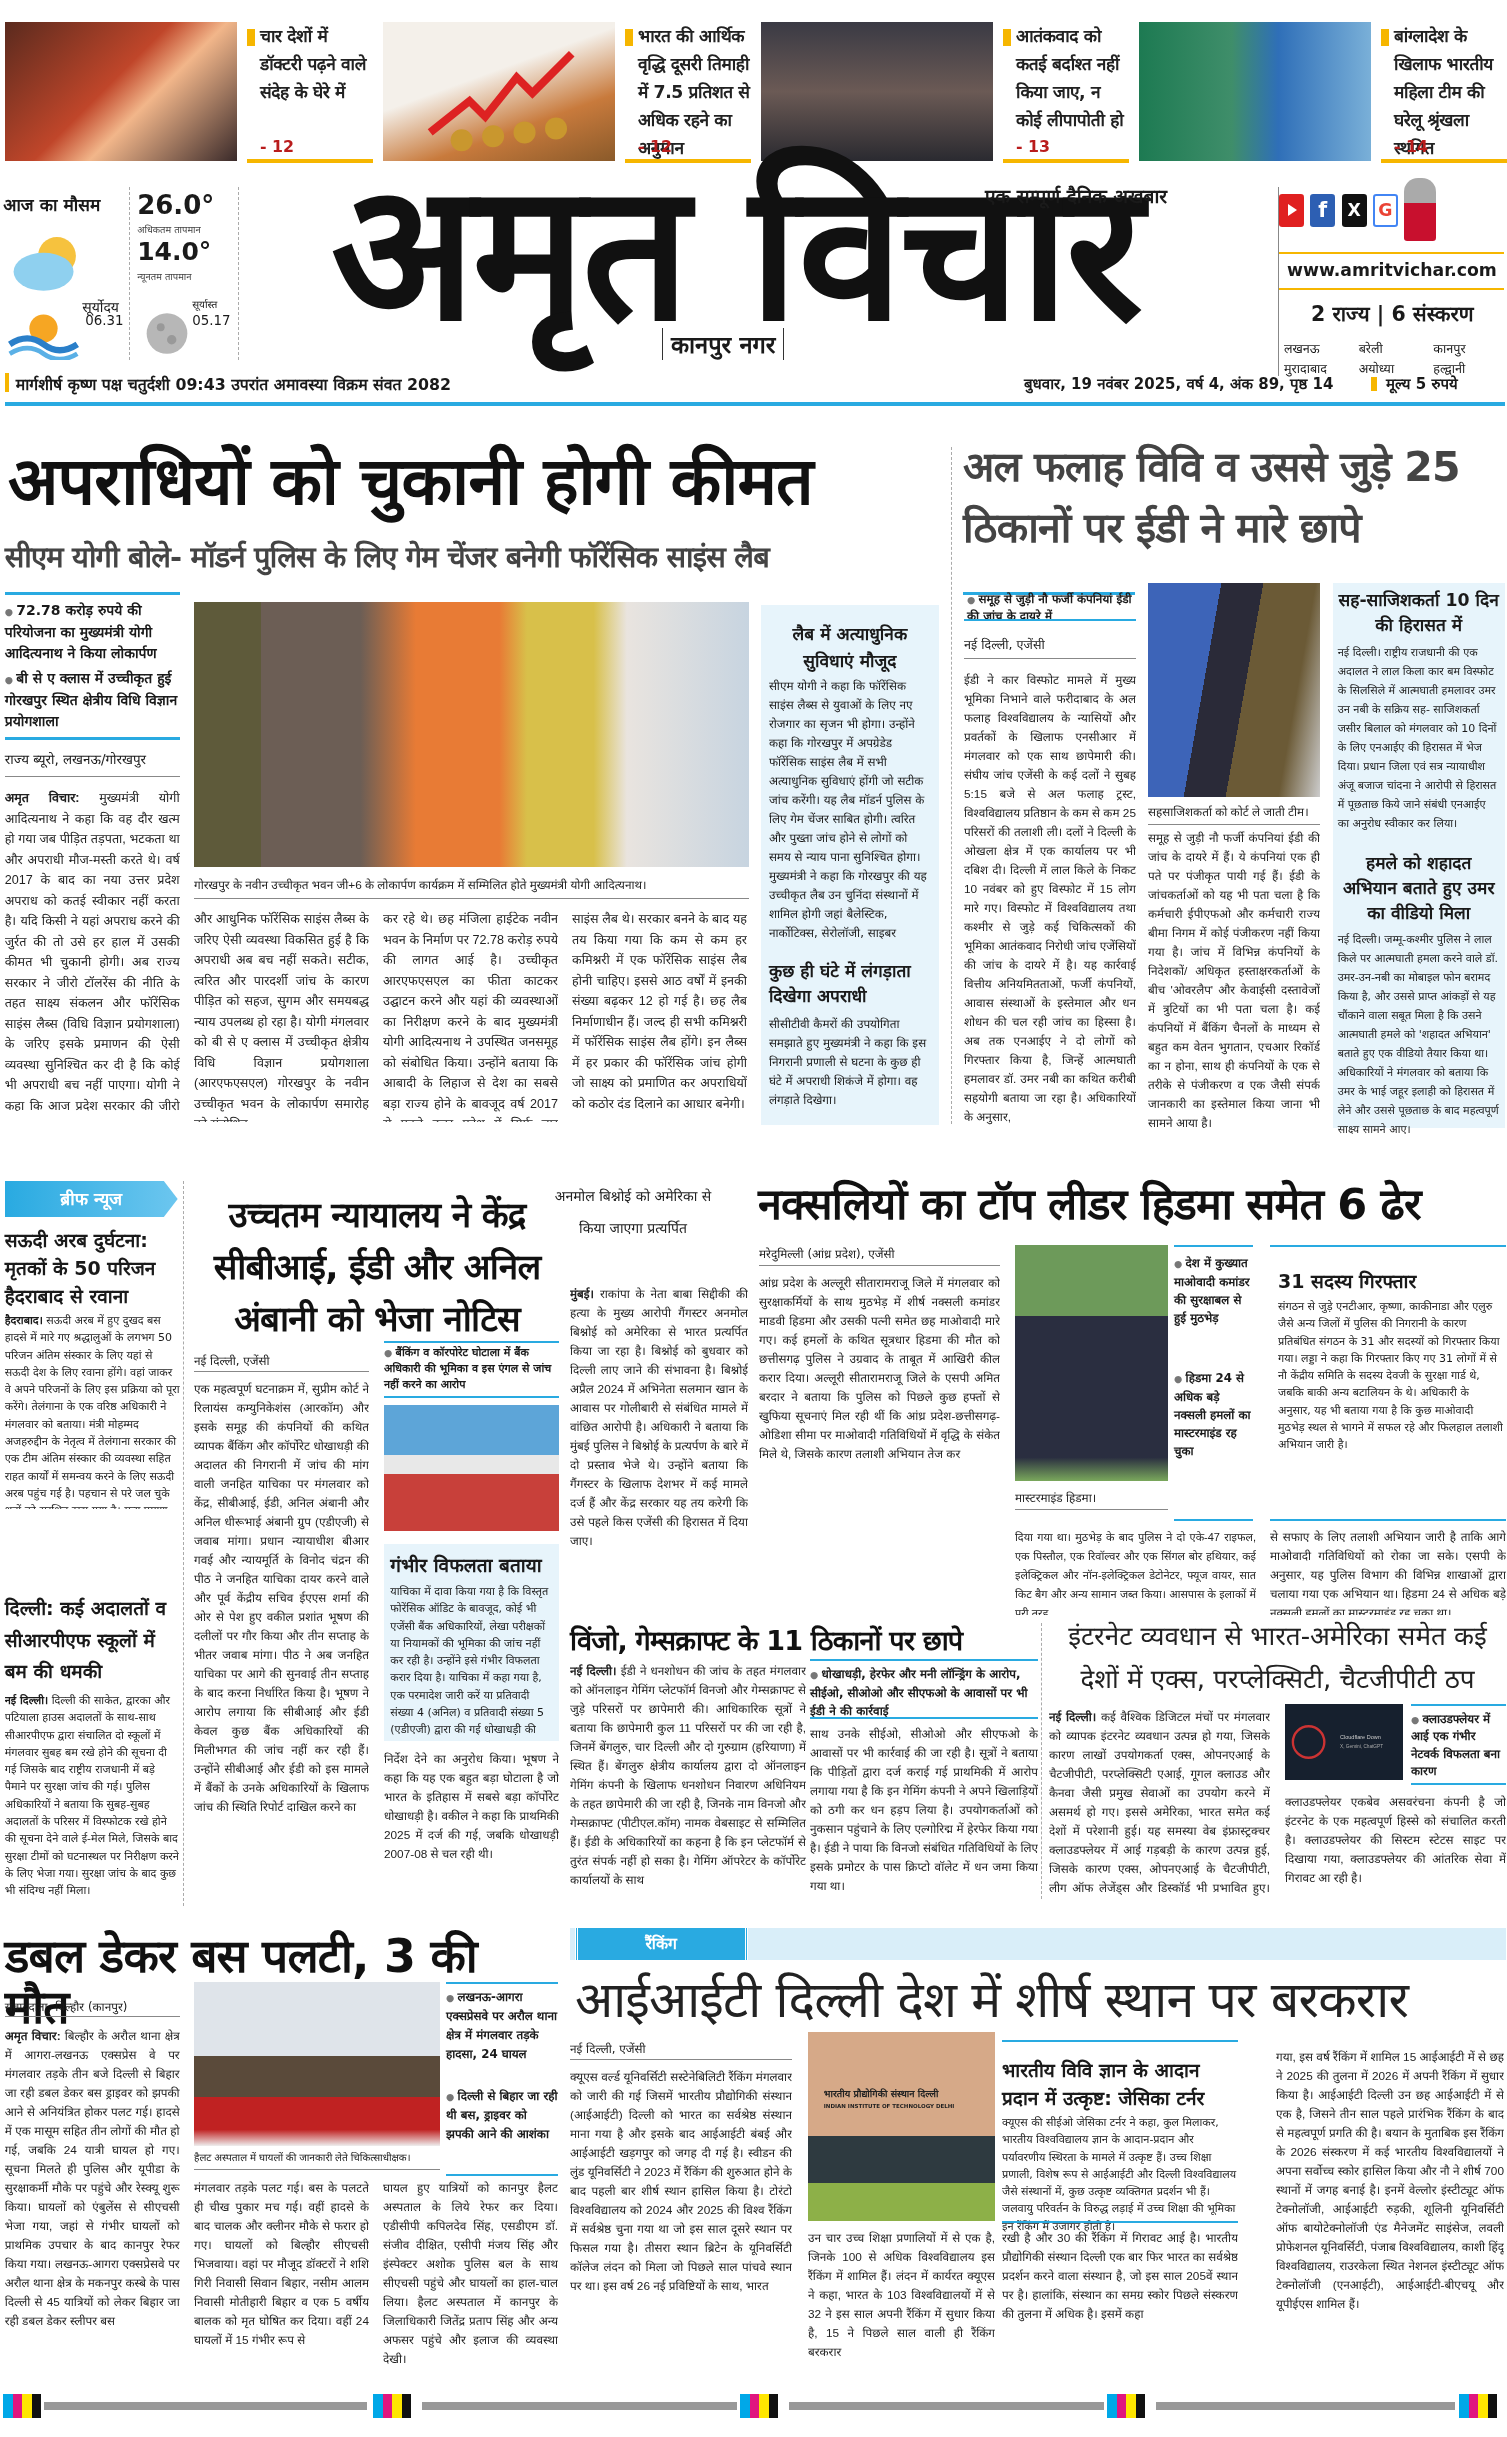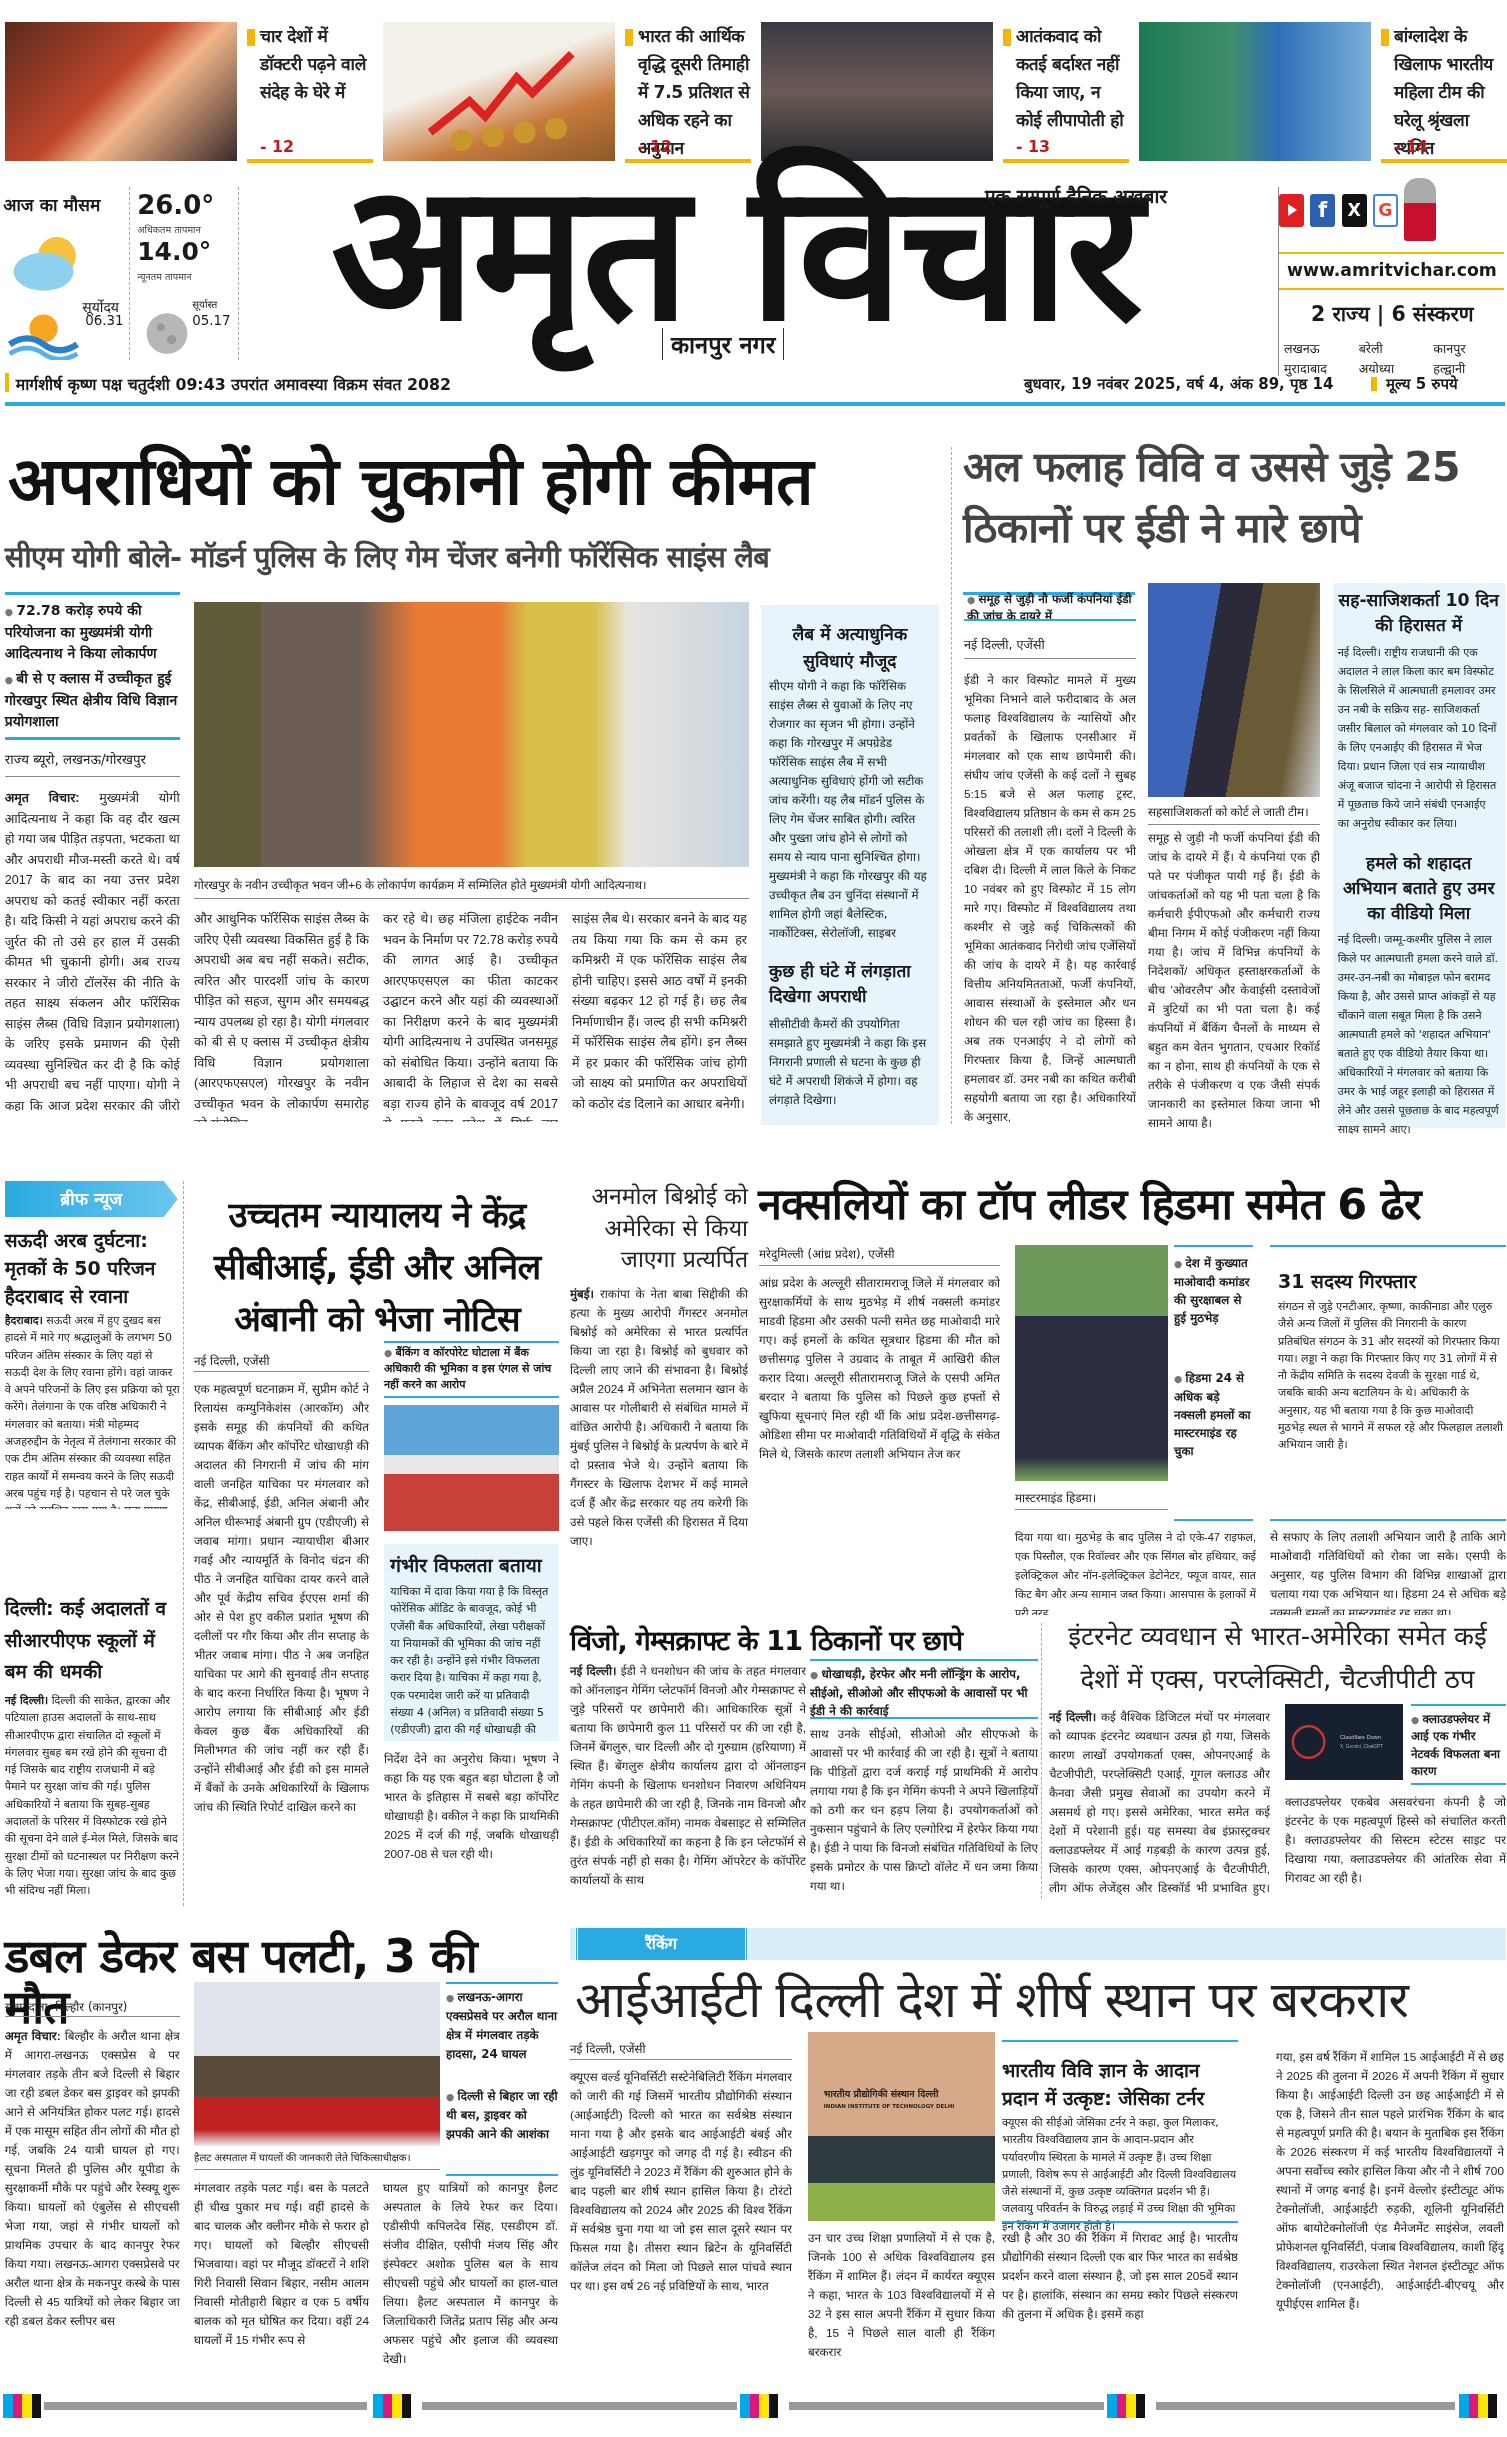--- a/index.html
+++ b/index.html
@@ -193,21 +193,21 @@
 <div class="blue-rule" style="left:384px;top:1341px;width:175px;height:2.4px"></div>
 <div class="abs bullet" style="left:384px;top:1345px;width:175px;font-size:11px;font-weight:bold;line-height:15.8px">बैंकिंग व कॉरपोरेट घोटाला में बैंक अधिकारी की भूमिका व इस एंगल से जांच नहीं करने का आरोप</div>
 <div class="blue-rule" style="left:384px;top:1396px;width:175px;height:2.4px"></div>
 <div class="img" style="left:384px;top:1405px;width:175px;height:126px;background:linear-gradient(180deg,#5da5d8 0 40%,#e8e8e8 40% 55%,#c8403a 55%)"></div>
 <div class="box-blue" style="left:384px;top:1544px;width:175px;height:197px">
   <div class="abs" style="left:6.3px;top:7.9px;font-size:19px;font-weight:bold">गंभीर विफलता बताया</div>
   <div class="abs" style="left:6.3px;top:39px;width:162px;font-size:11px;line-height:17.3px;height:158px;overflow:hidden">याचिका में दावा किया गया है कि विस्तृत फोरेंसिक ऑडिट के बावजूद, कोई भी एजेंसी बैंक अधिकारियों, लेखा परीक्षकों या नियामकों की भूमिका की जांच नहीं कर रही है। उन्होंने इसे गंभीर विफलता करार दिया है। याचिका में कहा गया है, एक परमादेश जारी करें या प्रतिवादी संख्या 4 (अनिल) व प्रतिवादी संख्या 5 (एडीएजी) द्वारा की गई धोखाधड़ी की जांच करें।</div>
 </div>
 <div class="abs body-text" style="left:384px;top:1750px;width:175px;height:150px;overflow:hidden;font-size:11.8px;line-height:19px">निर्देश देने का अनुरोध किया। भूषण ने कहा कि यह एक बहुत बड़ा घोटाला है जो भारत के इतिहास में सबसे बड़ा कॉर्पोरेट धोखाधड़ी है। वकील ने कहा कि प्राथमिकी 2025 में दर्ज की गई, जबकि धोखाधड़ी 2007-08 से चल रही थी।</div>
 
-<div class="abs" style="left:570px;top:1181px;width:178px;text-align:right;font-size:23px;line-height:31.5px;color:#222">अनमोल बिश्नोई को अमेरिका से किया जाएगा प्रत्यर्पित</div>
+<div class="abs" style="left:544px;top:1181px;width:178px;text-align:center;font-size:14px;line-height:31.5px;color:#222">अनमोल बिश्नोई को अमेरिका से किया जाएगा प्रत्यर्पित</div>
 <div class="abs body-text" style="left:570px;top:1285px;width:178px;height:299px;overflow:hidden;font-size:11.8px;line-height:19px">
   <b>मुंबई।</b> <span>राकांपा के नेता बाबा सिद्दीकी की हत्या के मुख्य आरोपी गैंगस्टर अनमोल बिश्नोई को अमेरिका से भारत प्रत्यर्पित किया जा रहा है। बिश्नोई को बुधवार को दिल्ली लाए जाने की संभावना है। बिश्नोई अप्रैल 2024 में अभिनेता सलमान खान के आवास पर गोलीबारी से संबंधित मामले में वांछित आरोपी है। अधिकारी ने बताया कि मुंबई पुलिस ने बिश्नोई के प्रत्यर्पण के बारे में दो प्रस्ताव भेजे थे। उन्होंने बताया कि गैंगस्टर के खिलाफ देशभर में कई मामले दर्ज हैं और केंद्र सरकार यह तय करेगी कि उसे पहले किस एजेंसी की हिरासत में दिया जाए।</span>
 </div>
 
 <div class="abs hl" style="left:758px;top:1181px;width:748px;font-size:43px">नक्सलियों का टॉप लीडर हिडमा समेत 6 ढेर</div>
 <div class="abs" style="left:759px;top:1245px;font-size:11.8px">मरेदुमिल्ली (आंध्र प्रदेश), एजेंसी</div>
 <div class="thin-rule" style="left:759px;top:1265px;width:241px;height:0.8px"></div>
 <div class="abs body-text" style="left:759px;top:1274px;width:241px;height:315px;overflow:hidden;font-size:11.8px;line-height:19px">आंध्र प्रदेश के अल्लूरी सीतारामराजू जिले में मंगलवार को सुरक्षाकर्मियों के साथ मुठभेड़ में शीर्ष नक्सली कमांडर माडवी हिडमा और उसकी पत्नी समेत छह माओवादी मारे गए। कई हमलों के कथित सूत्रधार हिडमा की मौत को छत्तीसगढ़ पुलिस ने उग्रवाद के ताबूत में आखिरी कील करार दिया। अल्लूरी सीतारामराजू जिले के एसपी अमित बरदार ने बताया कि पुलिस को पिछले कुछ हफ्तों से खुफिया सूचनाएं मिल रही थीं कि आंध्र प्रदेश-छत्तीसगढ़-ओडिशा सीमा पर माओवादी गतिविधियों में वृद्धि के संकेत मिले थे, जिसके कारण तलाशी अभियान तेज कर</div>
 <div class="img" style="left:1015px;top:1245px;width:153px;height:236px;background:linear-gradient(180deg,#6d9a5a 0 30%,#2a2e40 30% 90%,#7aa85c)"></div>
 <div class="abs caption" style="left:1015px;top:1489px">मास्टरमाइंड हिडमा।</div>

